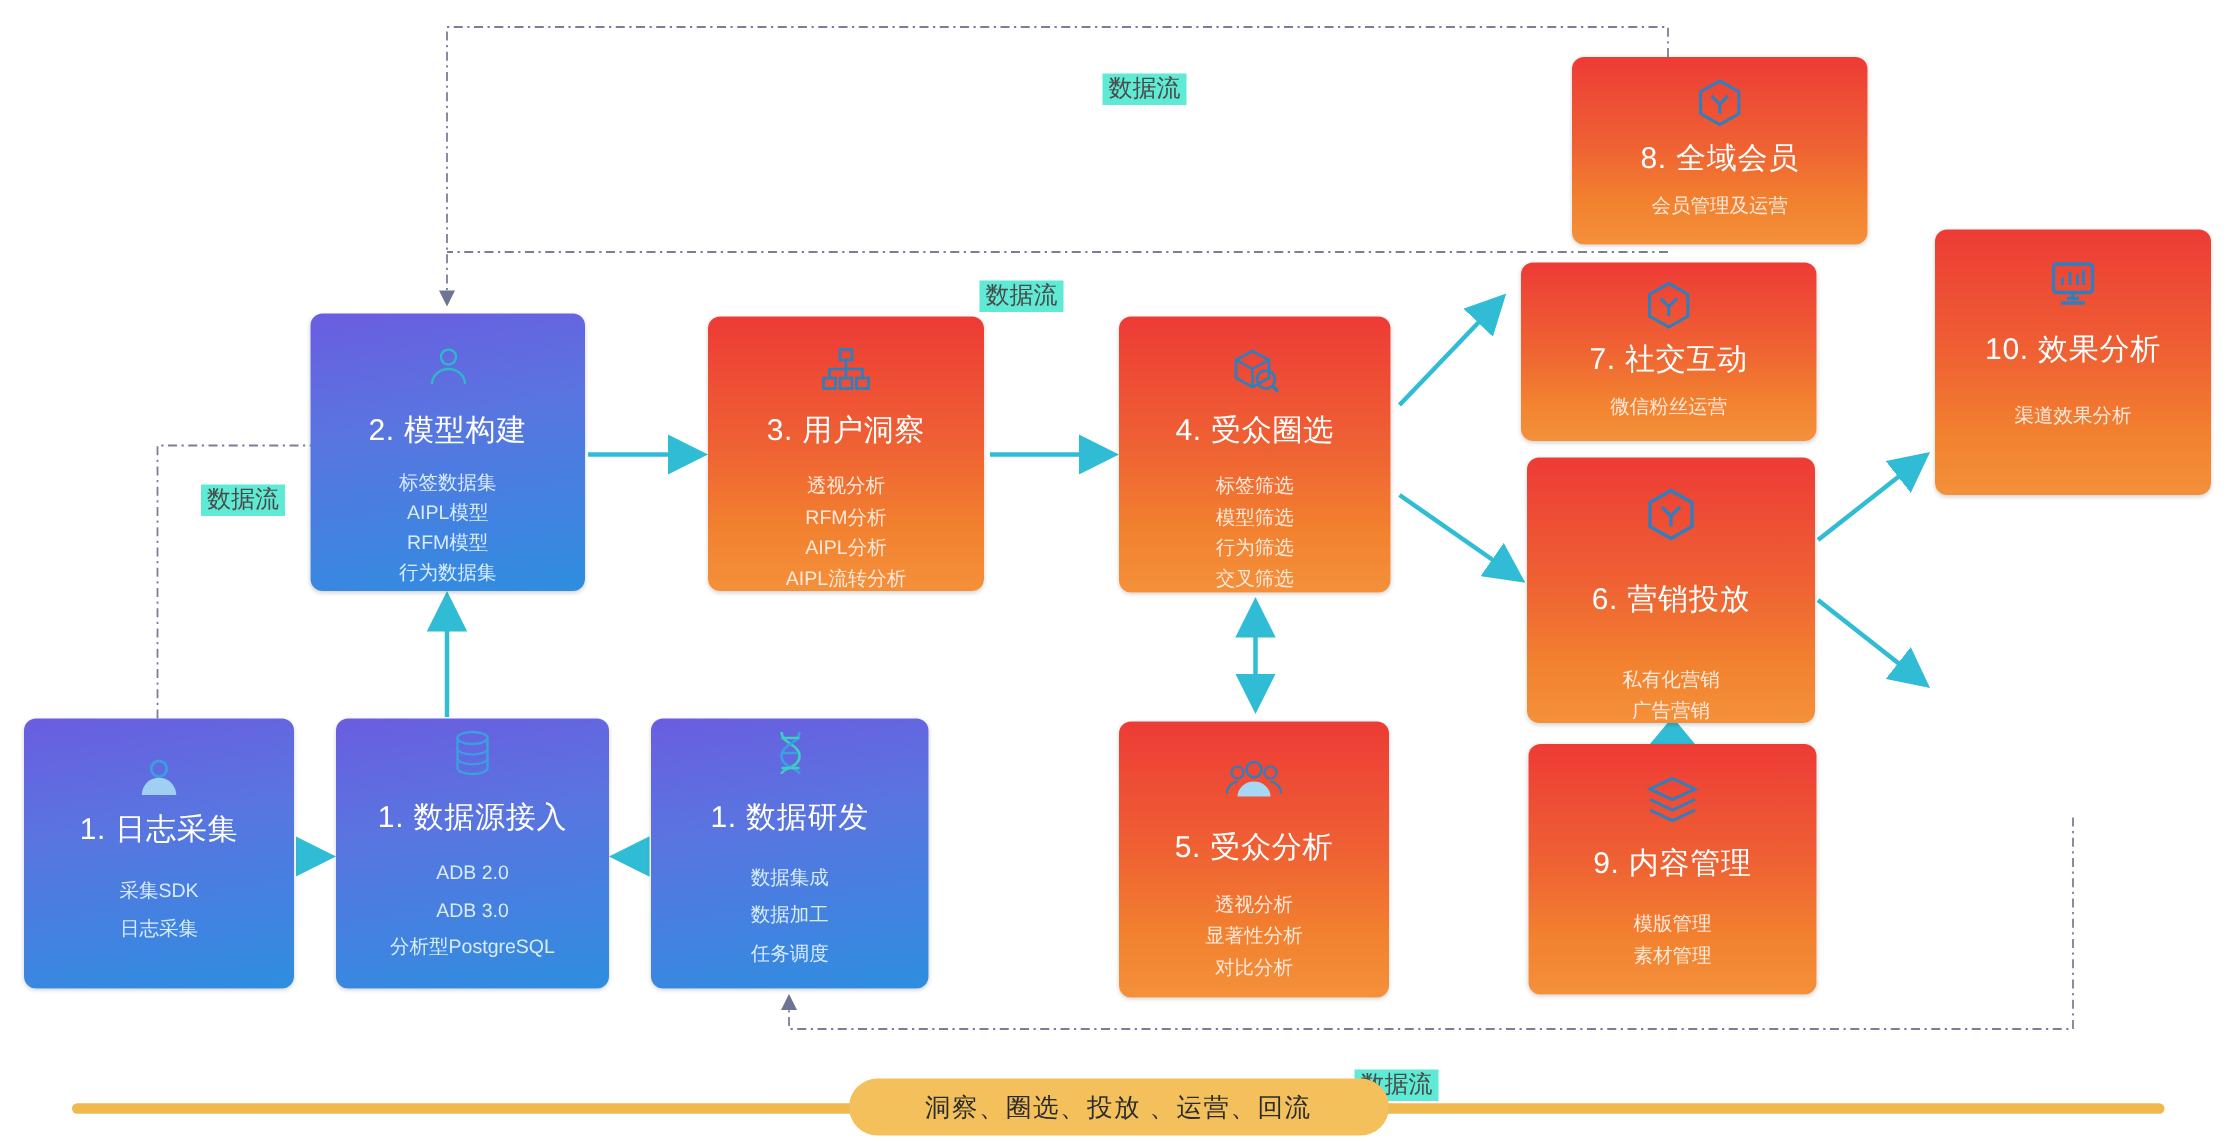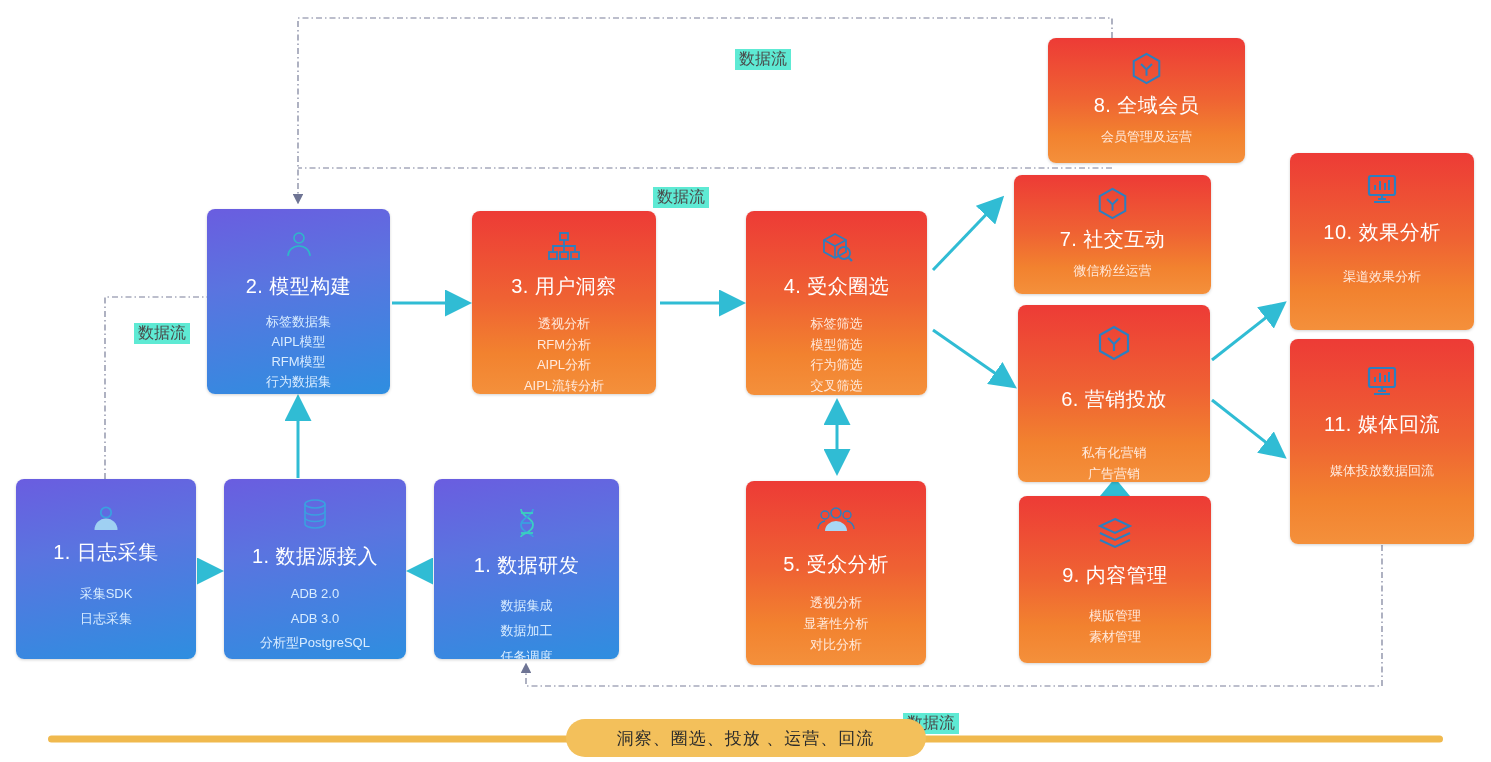--- a/index.html
+++ b/index.html
@@ -83,38 +83,38 @@
         <path d="M5.5,27 A11.5,11.5 0 0 1 28.5,27 Z" fill="#9fd0f2"></path>
       </svg>
     </span>
     <div class="ttl" style="margin-top:2px;">1. 日志采集</div>
     <div class="subs" style="margin-top:16px;line-height:1.9;">
       <div>采集SDK</div>
       <div>日志采集</div>
     </div>
   </div>
 
-  <div class="node blue" style="left:224px;top:479px;width:182px;height:180px;padding-top:18px;">
+  <div class="node blue" style="left:224px;top:479px;width:182px;height:180px;padding-top:6px;">
     <span class="ico">
       <svg width="30" height="34" viewBox="0 0 30 34">
         <ellipse cx="15" cy="7" rx="10" ry="4" fill="none" stroke="#3aa0e0" stroke-width="1.6"></ellipse>
         <path d="M5,7 L5,27 A10,4 0 0 0 25,27 L25,7" fill="none" stroke="#3aa0e0" stroke-width="1.6"></path>
         <path d="M5,14 A10,4 0 0 0 25,14" fill="none" stroke="#3aa0e0" stroke-width="1.4"></path>
         <path d="M5,20.5 A10,4 0 0 0 25,20.5" fill="none" stroke="#3aa0e0" stroke-width="1.4"></path>
       </svg>
     </span>
     <div class="ttl" style="margin-top:12px;">1. 数据源接入</div>
     <div class="subs" style="margin-top:12px;line-height:1.9;">
       <div>ADB 2.0</div>
       <div>ADB 3.0</div>
       <div>分析型PostgreSQL</div>
     </div>
   </div>
 
-  <div class="node blue" style="left:434px;top:479px;width:185px;height:180px;padding-top:27px;">
+  <div class="node blue" style="left:434px;top:479px;width:185px;height:180px;padding-top:6px;">
     <span class="ico">
       <svg width="28" height="34" viewBox="0 0 28 34">
         <path d="M8,3 C8,11 20,11 20,19 C20,27 8,27 8,31" fill="none" stroke="#3ad0c0" stroke-width="1.8"></path>
         <path d="M20,3 C20,11 8,11 8,19 C8,27 20,27 20,31" fill="none" stroke="#3aa0e0" stroke-width="1.8"></path>
         <line x1="8" y1="7" x2="20" y2="7" stroke="#3ad0c0" stroke-width="1.8"></line>
         <line x1="9" y1="17" x2="19" y2="17" stroke="#3aa0e0" stroke-width="1.8"></line>
         <line x1="8" y1="27" x2="20" y2="27" stroke="#3ad0c0" stroke-width="1.8"></line>
       </svg>
     </span>
     <div class="ttl" style="margin-top:12px;">1. 数据研发</div>
@@ -261,34 +261,20 @@
         <path d="M13,26 L21,26 M9,29 L25,29" stroke="#2c7fc0" stroke-width="2.2"></path>
         <path d="M17,22 L17,26" stroke="#2c7fc0" stroke-width="2.2"></path>
       </svg>
     </span>
     <div class="ttl" style="margin-top:14px;">10. 效果分析</div>
     <div class="subs" style="margin-top:22px;">
       <div>渠道效果分析</div>
     </div>
   </div>
 
-  <div class="node red" style="left:1290px;top:339px;width:184px;height:205px;padding-top:26px;">
-    <span class="ico">
-      <svg width="34" height="32" viewBox="0 0 34 32">
-        <rect x="4" y="3" width="26" height="19" rx="2" fill="none" stroke="#2c7fc0" stroke-width="2.2"></rect>
-        <path d="M10,17 L10,12 M15,17 L15,8 M20,17 L20,10 M24,17 L24,7" stroke="#2c7fc0" stroke-width="2"></path>
-        <path d="M13,26 L21,26 M9,29 L25,29" stroke="#2c7fc0" stroke-width="2.2"></path>
-        <path d="M17,22 L17,26" stroke="#2c7fc0" stroke-width="2.2"></path>
-      </svg>
-    </span>
-    <div class="ttl" style="margin-top:14px;">11. 媒体回流</div>
-    <div class="subs" style="margin-top:24px;">
-      <div>媒体投放数据回流</div>
-    </div>
-  </div>
 
   <div class="flowlabel" style="left:735px;top:9px;">数据流</div>
   <div class="flowlabel" style="left:653px;top:147px;">数据流</div>
   <div class="flowlabel" style="left:134px;top:283px;">数据流</div>
   <div class="flowlabel" style="left:903px;top:673px;">数据流</div>
 
   <div class="bannerwrap">
     <div class="bannerline l"></div>
     <div class="bannerline r"></div>
     <div class="bannerpill">洞察、圈选、投放 、运营、回流</div>

